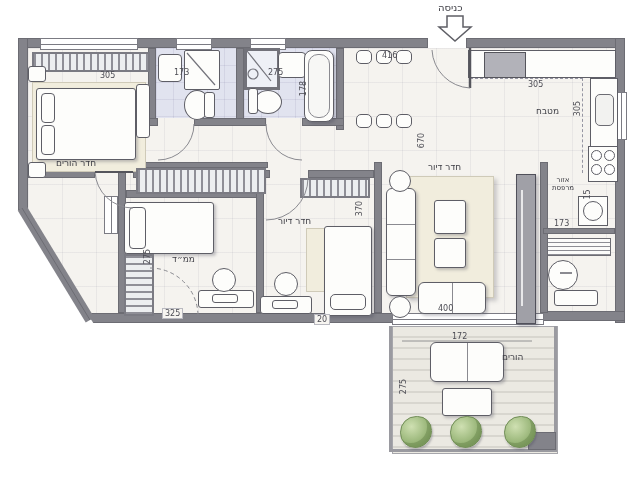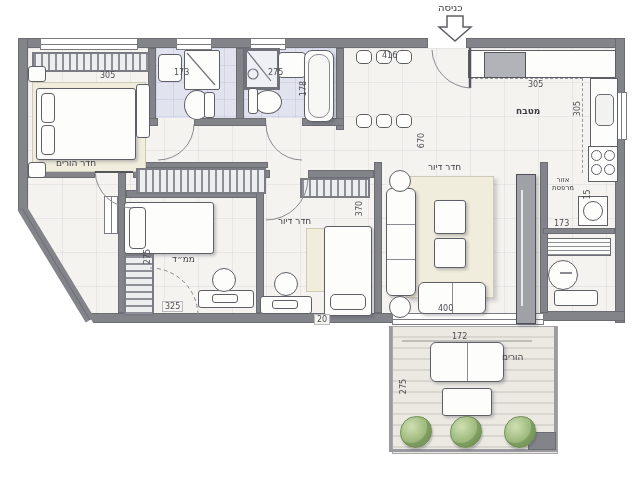--- a/index.html
+++ b/index.html
@@ -195,42 +195,42 @@
     <line x1="187" y1="53" x2="215" y2="85" stroke="#72727a" stroke-width="1.2"></line>
     <line x1="247" y1="51" x2="271" y2="81" stroke="#72727a" stroke-width="1.2"></line>
     <circle cx="253" cy="74" r="5" fill="none" stroke="#72727a" stroke-width="1.2"></circle>
 
     <polygon points="447,16 463,16 463,27 471,27 455,41 439,27 447,27" fill="#ffffff" stroke="#5f5f66" stroke-width="1.5"></polygon>
 
     <line x1="402" y1="341" x2="532" y2="341" stroke="#7c7c82" stroke-width="0.8"></line>
   </svg>
 
   <div class="rlabel" style="left:438px;top:3px;font-size:10px;">כניסה</div>
-  <div class="rlabel" style="left:516px;top:106px;font-weight:bold;">מטבח</div>
+  <div class="rlabel" style="left:536px;top:106px;">מטבח</div>
   <div class="rlabel" style="left:428px;top:162px;">חדר דיור</div>
   <div class="rlabel" style="left:56px;top:158px;">חדר הורים</div>
   <div class="rlabel" style="left:278px;top:216px;">חדר דיור</div>
   <div class="rlabel" style="left:172px;top:254px;">ממ״ד</div>
   <div class="rlabel" style="left:502px;top:352px;">הורים</div>
   <div class="rlabel" style="left:546px;top:176px;width:34px;text-align:center;font-size:7px;line-height:8px;">
     <span>אזור</span><br>
     <span>מרפסת</span>
   </div>
 
   <div class="dim" style="left:382px;top:51px;">416</div>
   <div class="dim" style="left:528px;top:80px;">305</div>
   <div class="dim dimv" style="left:570px;top:104px;">305</div>
   <div class="dim dimv" style="left:414px;top:136px;">670</div>
   <div class="dim" style="left:100px;top:71px;">305</div>
   <div class="dim" style="left:174px;top:68px;">173</div>
   <div class="dim" style="left:268px;top:68px;">275</div>
   <div class="dim dimv" style="left:296px;top:84px;">178</div>
   <div class="dim dimv" style="left:352px;top:204px;">370</div>
   <div class="dim dimv" style="left:140px;top:252px;">275</div>
-  <div class="dim chip" style="left:162px;top:301px;">325</div>
+  <div class="dim chip" style="left:162px;top:308px;">325</div>
   <div class="dim chip" style="left:314px;top:314px;">20</div>
   <div class="dim" style="left:438px;top:304px;">400</div>
   <div class="dim" style="left:452px;top:332px;">172</div>
   <div class="dim dimv" style="left:396px;top:382px;">275</div>
   <div class="dim" style="left:554px;top:219px;">173</div>
   <div class="dim dimv" style="left:582px;top:190px;">15</div>
 
 </div>
 
 </body></html>

